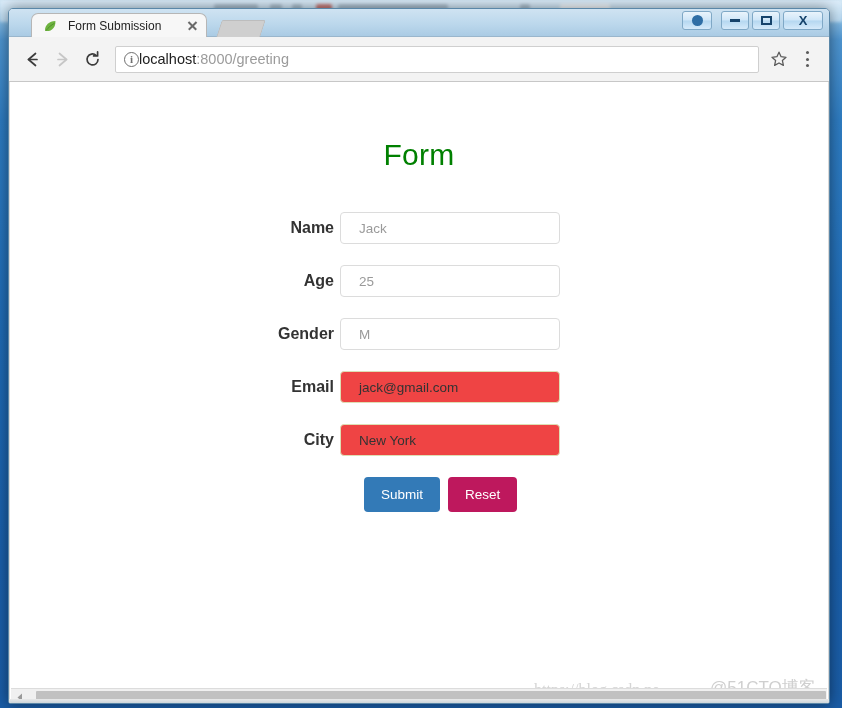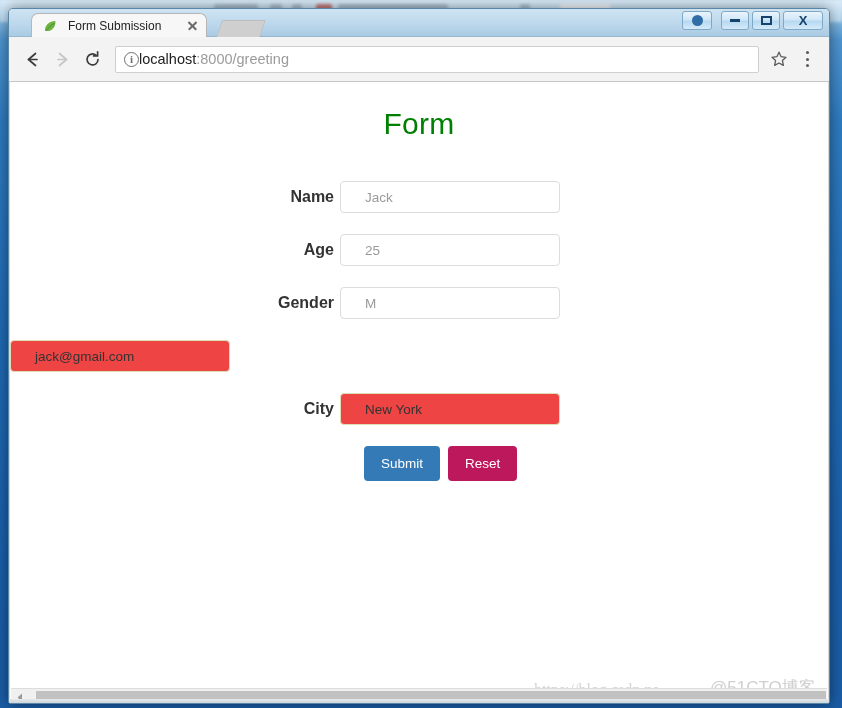--- a/index.html
+++ b/index.html
@@ -181,21 +181,21 @@
     border-left: 1px solid #d8d8d8;
     border-right: 1px solid #d8d8d8;
     overflow: hidden;
   }
 
   #page-title {
     text-align: center;
     color: #008000;
     font-size: 30px;
     font-weight: normal;
-    margin-top: 25px;
+    margin-top: 56px;
     letter-spacing: .3px;
   }
 
   #form {
     margin-top: 40px;
   }
   .form-row {
     display: flex;
     align-items: center;
     margin-bottom: 21px;
@@ -210,21 +210,21 @@
     flex: 0 0 330px;
   }
   .form-input {
     width: 220px;
     height: 32px;
     border: 1px solid #dcdcdc;
     border-radius: 4px;
     background: #fff;
     display: flex;
     align-items: center;
-    padding: 0 24px;
+    padding: 0 18px;
     font-size: 13.5px;
     color: #9a9a9a;
   }
   .form-input.filled {
     background: #ef4444;
     border-color: #dedeb4;
     color: #333;
   }
 
   .btn-row {
@@ -405,20 +405,21 @@
         <div class="form-label">Age</div>
         <div class="form-input">25</div>
       </div>
 
       <div class="form-row">
         <div class="form-label">Gender</div>
         <div class="form-input">M</div>
       </div>
 
       <div class="form-row">
+        <div class="form-label">Email</div>
         <div class="form-input filled">jack@gmail.com</div>
       </div>
 
       <div class="form-row">
         <div class="form-label">City</div>
         <div class="form-input filled">New York</div>
       </div>
 
       <div class="btn-row">
         <button class="btn btn-submit">Submit</button>

